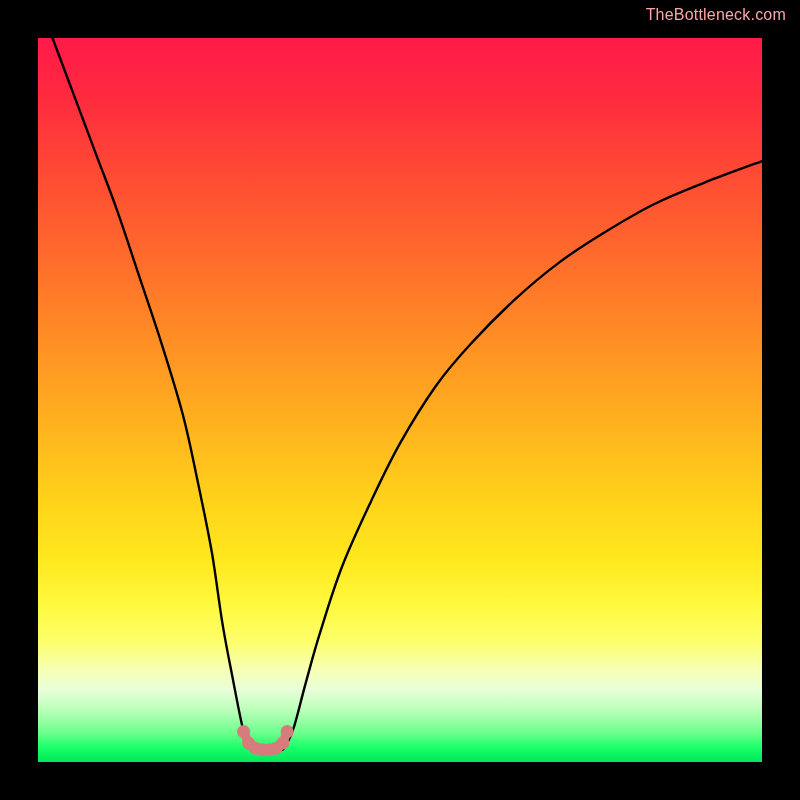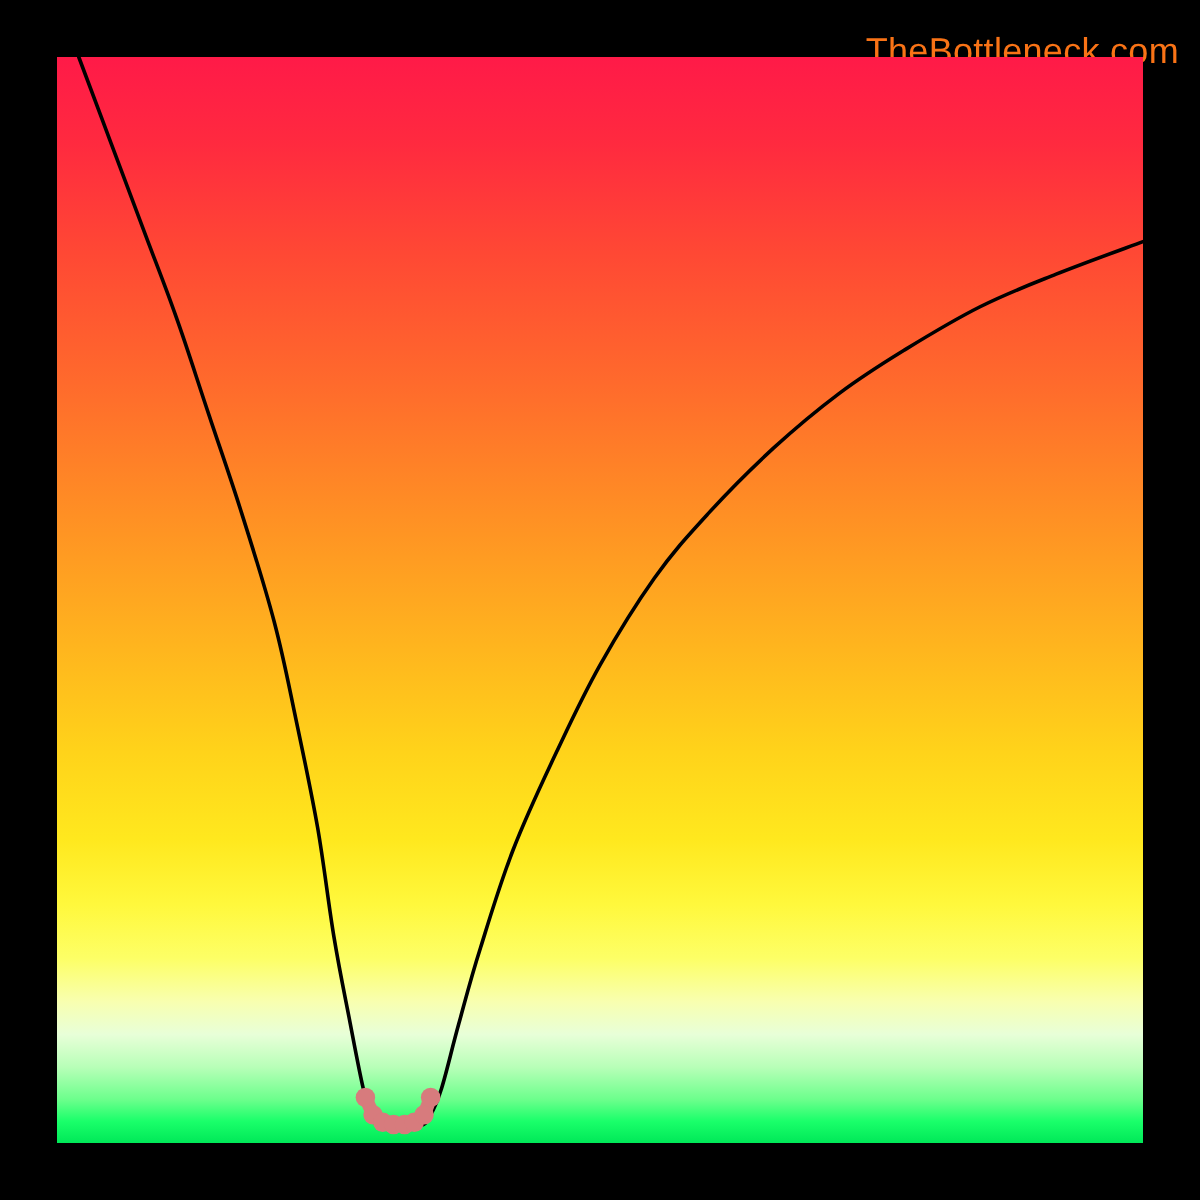--- a/index.html
+++ b/index.html
@@ -43,25 +43,24 @@
       #b8ffb8 93%,
       #6cff8c 96%,
       #1aff6a 98%,
       #00e858 100%
     );
   }
   .watermark {
     position: absolute;
     top: 6px;
     right: 14px;
-    color: #f97316;
-    font-size: 24px;
+    color: #fca5a5;
+    font-size: 16px;
     letter-spacing: 0.2px;
     user-select: none;
-    margin-top: 15px;
   }
   svg.curve {
     position: absolute;
     left: 0;
     top: 0;
     width: 724px;
     height: 724px;
     overflow: visible;
   }
 </style>

